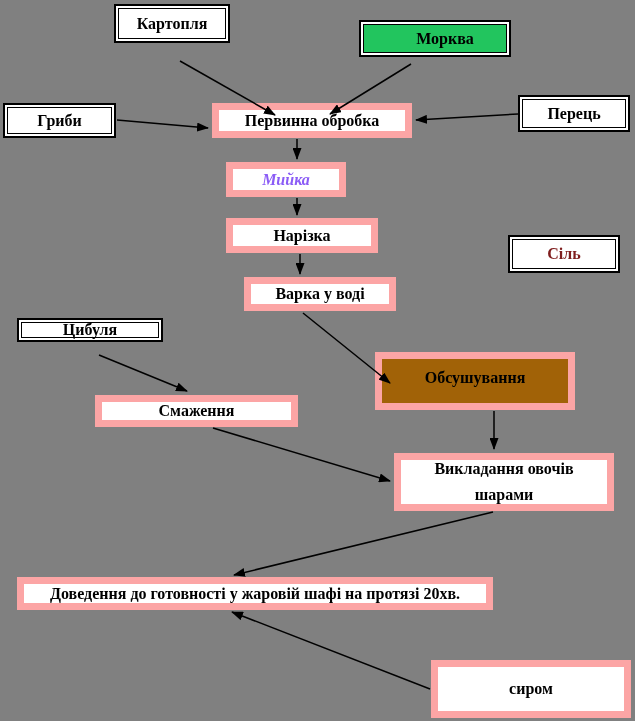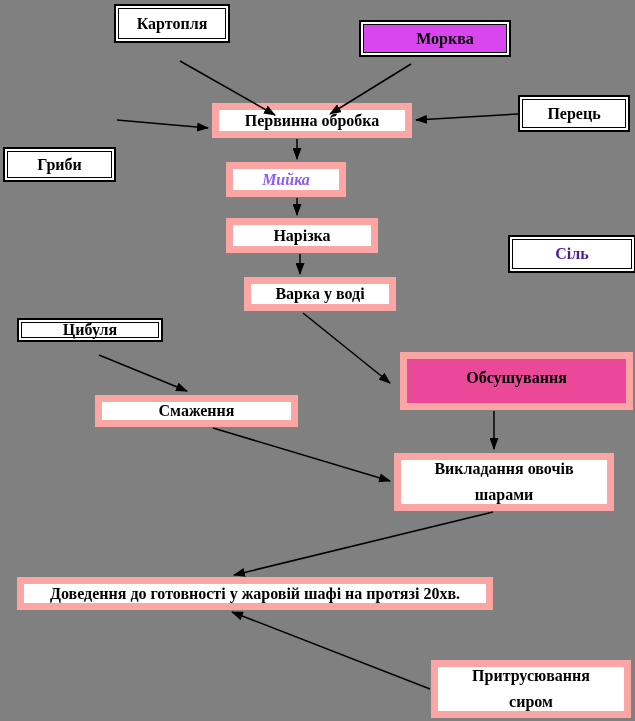--- a/index.html
+++ b/index.html
@@ -43,38 +43,37 @@
     top: 0;
     pointer-events: none;
   }
 </style>
 </head>
 <body>
 
 <div id="canvas" style="background: rgb(128, 128, 128);">
   <div id="nodes">
       <div class="node double" style="left: 114px; top: 4px; width: 116px; height: 39px; background: rgb(255, 255, 255); color: rgb(0, 0, 0);">Картопля</div>
-      <div class="node double" style="left: 359px; top: 20px; width: 152px; height: 37px; background: #d946ef; color: rgb(0, 0, 0); padding-left: 20px;">Морква</div>
-      <div class="node double" style="left: 3px; top: 103px; width: 113px; height: 35px; background: rgb(255, 255, 255); color: rgb(0, 0, 0); margin-top: 44px;">Гриби</div>
+      <div class="node double" style="left: 359px; top: 20px; width: 152px; height: 37px; background: #22c55e; color: rgb(0, 0, 0); padding-left: 20px;">Морква</div>
+      <div class="node double" style="left: 3px; top: 103px; width: 113px; height: 35px; background: rgb(255, 255, 255); color: rgb(0, 0, 0);">Гриби</div>
       <div class="node double" style="left: 518px; top: 95px; width: 112px; height: 37px; background: rgb(255, 255, 255); color: rgb(0, 0, 0);">Перець</div>
       <div class="node single" style="left: 212px; top: 103px; width: 200px; height: 35px; background: rgb(255, 255, 255); color: rgb(0, 0, 0);">Первинна обробка</div>
       <div class="node single" style="left: 226px; top: 162px; width: 120px; height: 35px; background: rgb(255, 255, 255); color: #8b5cf6; font-style: italic;">Мийка</div>
       <div class="node single" style="left: 226px; top: 218px; width: 152px; height: 35px; background: rgb(255, 255, 255); color: rgb(0, 0, 0);">Нарізка</div>
       <div class="node single" style="left: 244px; top: 277px; width: 152px; height: 34px; background: rgb(255, 255, 255); color: rgb(0, 0, 0);">Варка у воді</div>
-      <div class="node double" style="left: 508px; top: 235px; width: 128px; height: 38px; background: rgb(255, 255, 255); color: #4c1d95;">Сіль</div>
+      <div class="node double" style="left: 508px; top: 235px; width: 112px; height: 38px; background: rgb(255, 255, 255); color: #7f1d1d;">Сіль</div>
       <div class="node double" style="left: 17px; top: 318px; width: 146px; height: 24px; background: rgb(255, 255, 255); color: rgb(0, 0, 0);">Цибуля</div>
       <div class="node single" style="left: 95px; top: 395px; width: 203px; height: 32px; background: rgb(255, 255, 255); color: rgb(0, 0, 0);">Смаження</div>
-      <div class="node single valign-top" style="left: 400px; top: 352px; width: 233px; height: 58px; background: #ec4899; color: rgb(0, 0, 0);">Обсушування</div>
+      <div class="node single valign-top" style="left: 375px; top: 352px; width: 200px; height: 58px; background: #a16207; color: rgb(0, 0, 0);">Обсушування</div>
       <div class="node single" style="left: 394px; top: 453px; width: 220px; height: 58px; background: rgb(255, 255, 255); color: rgb(0, 0, 0);">
         <div>Викладання овочів</div>
         <div>шарами</div>
       </div>
       <div class="node single" style="left: 17px; top: 577px; width: 476px; height: 33px; background: rgb(255, 255, 255); color: rgb(0, 0, 0);">Доведення до готовності у жаровій шафі на протязі 20хв.</div>
       <div class="node single" style="left: 431px; top: 660px; width: 200px; height: 58px; background: rgb(255, 255, 255); color: rgb(0, 0, 0);">
-        <div>Притрусювання</div>
         <div>сиром</div>
       </div>
     </div>
   <svg id="edges" width="635" height="721" viewBox="0 0 635 721">
     <defs>
       <marker id="arrowhead" markerWidth="12" markerHeight="9" refX="11" refY="4.5" orient="auto" markerUnits="userSpaceOnUse">
         <path d="M0,0 L12,4.5 L0,9 Z" fill="#000000"></path>
       </marker>
     </defs>
     <g id="edge-group">

